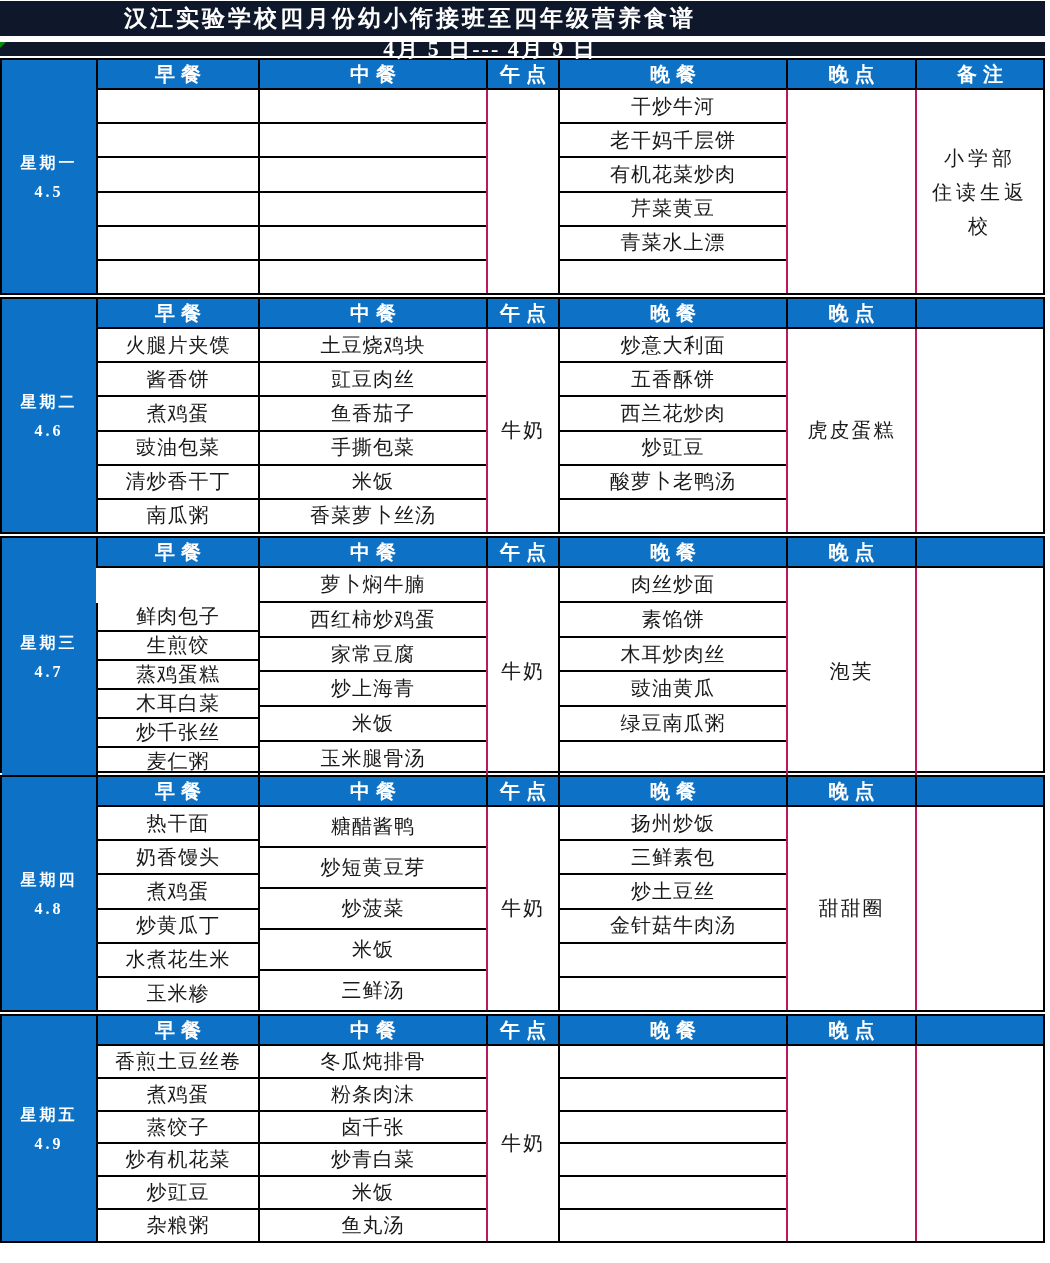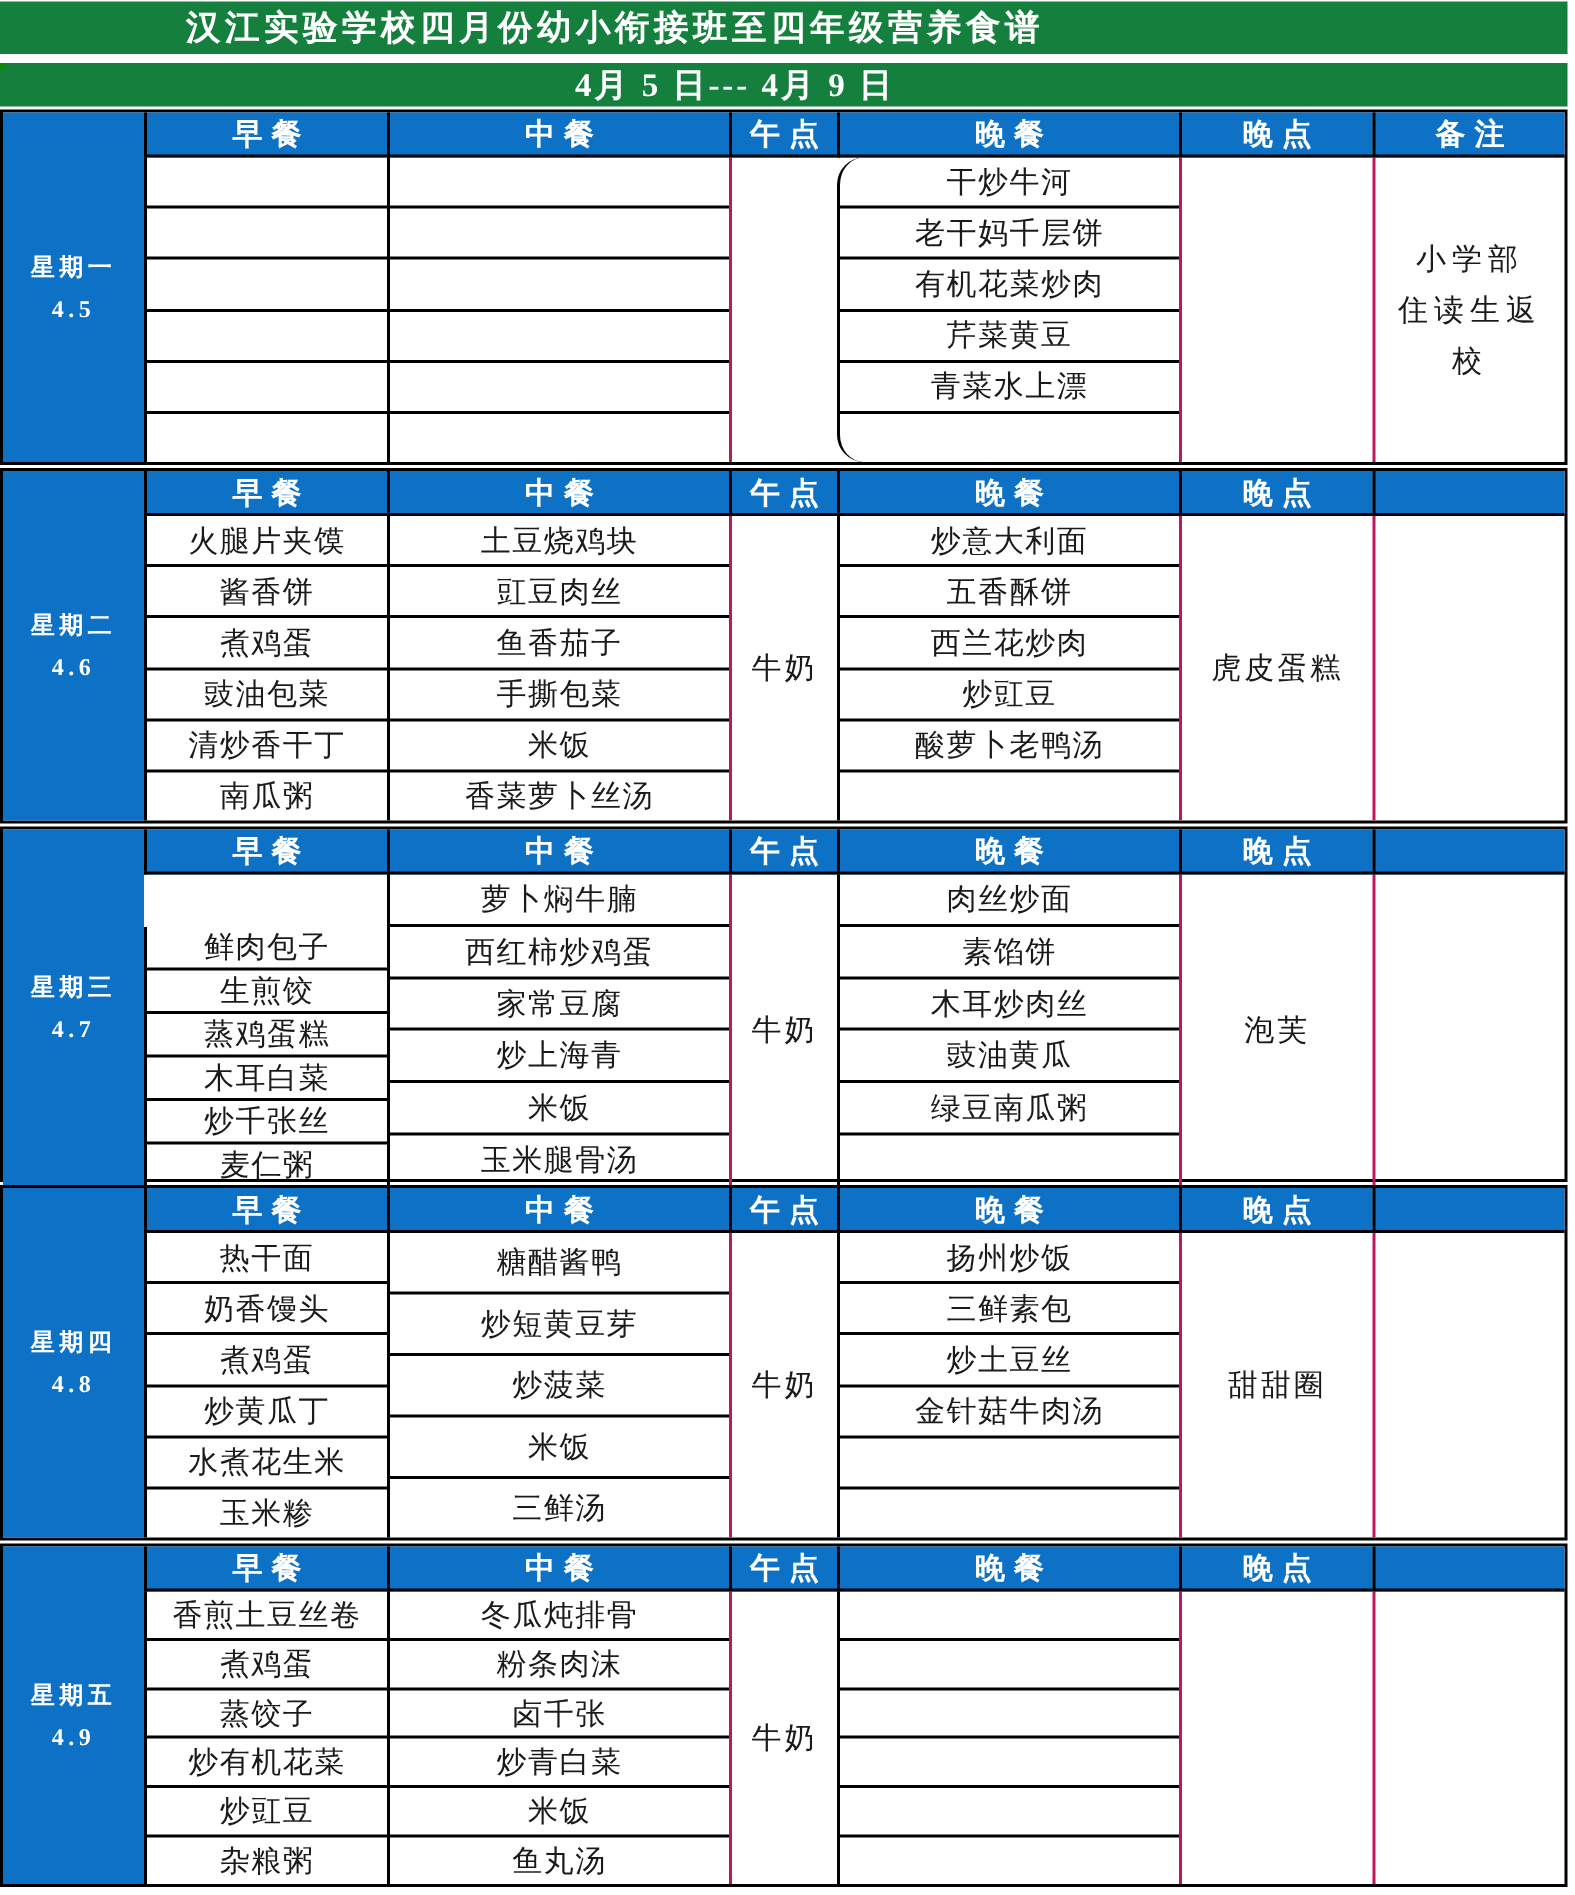--- a/index.html
+++ b/index.html
@@ -6,35 +6,35 @@
   body{
     width:1050px;height:1263px;
     background:#ffffff;
     font-family:"Liberation Serif","DejaVu Serif",serif;
     overflow:hidden;
     color:#111;
   }
   .table-wrap{width:1045px;}
   .bar{
     width:1045px;
-    background:#15803d;
+    background:#0f172a;
     color:#ffffff;
     font-weight:bold;
     display:flex;align-items:center;
     box-sizing:border-box;
   }
   .title-bar{
     height:35px;margin-top:1px;
     font-size:23px;letter-spacing:3px;
     padding-right:225px;
     justify-content:center;
     white-space:nowrap;
   }
   .date-bar{
-    height:29px;margin-top:6px;
+    height:14px;margin-top:6px;
     font-size:22px;letter-spacing:2px;
     padding-right:65px;
     justify-content:center;
     position:relative;
     white-space:nowrap;
   }
   .err-tri{
     position:absolute;top:0;left:0;
     width:0;height:0;
     border-top:6px solid #0B8A0B;
@@ -135,21 +135,21 @@
           <div class="meal-row"></div>
         </div>
         <div class="meal-col" style="grid-column: 3;">
           <div class="meal-row"></div>
           <div class="meal-row"></div>
           <div class="meal-row"></div>
           <div class="meal-row"></div>
           <div class="meal-row"></div>
           <div class="meal-row"></div>
         </div>
-        <div class="meal-col" style="grid-column: 5; border-radius: 18px;">
+        <div class="meal-col" style="grid-column: 5;">
           <div class="meal-row">干炒牛河</div>
           <div class="meal-row">老干妈千层饼</div>
           <div class="meal-row">有机花菜炒肉</div>
           <div class="meal-row">芹菜黄豆</div>
           <div class="meal-row">青菜水上漂</div>
           <div class="meal-row"></div>
         </div>
         <div class="single-cell" style="grid-column: 4;"></div>
         <div class="single-cell" style="grid-column: 6;"></div>
         <div class="single-cell remark-cell" style="grid-column: 7;">小学部

